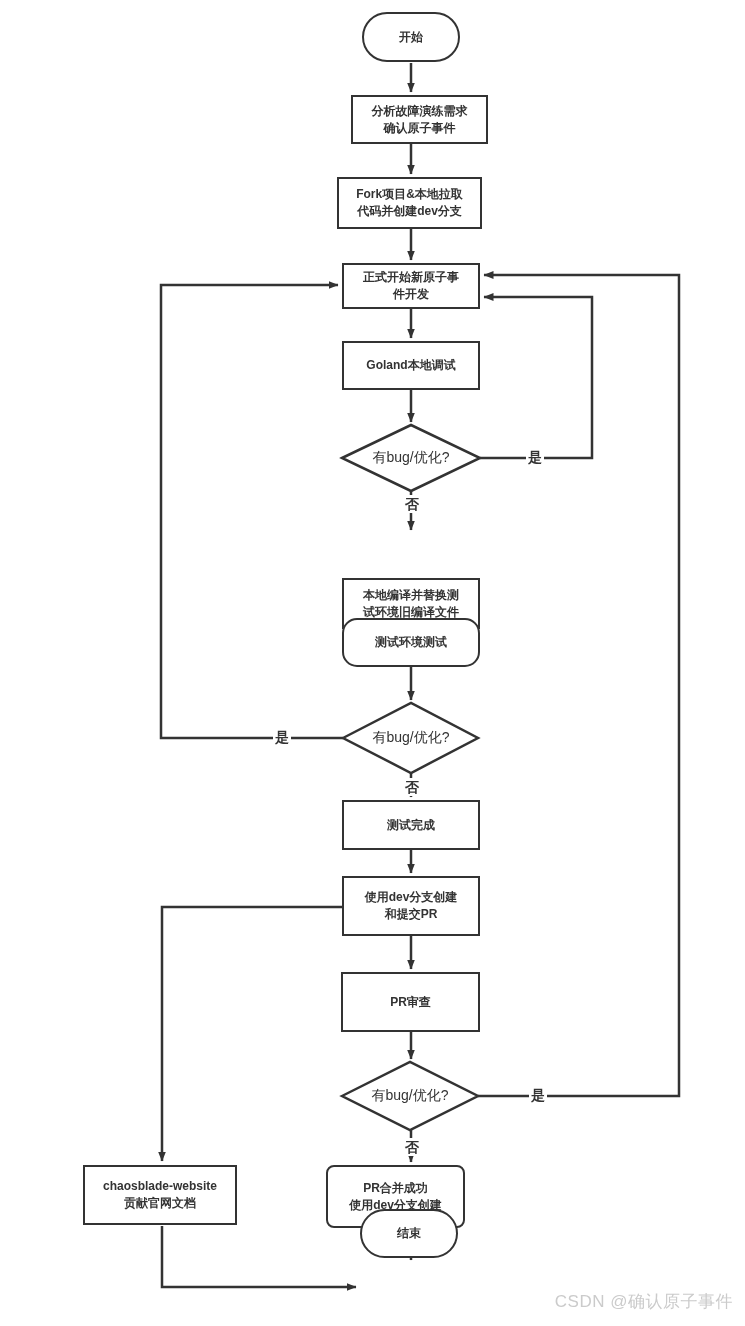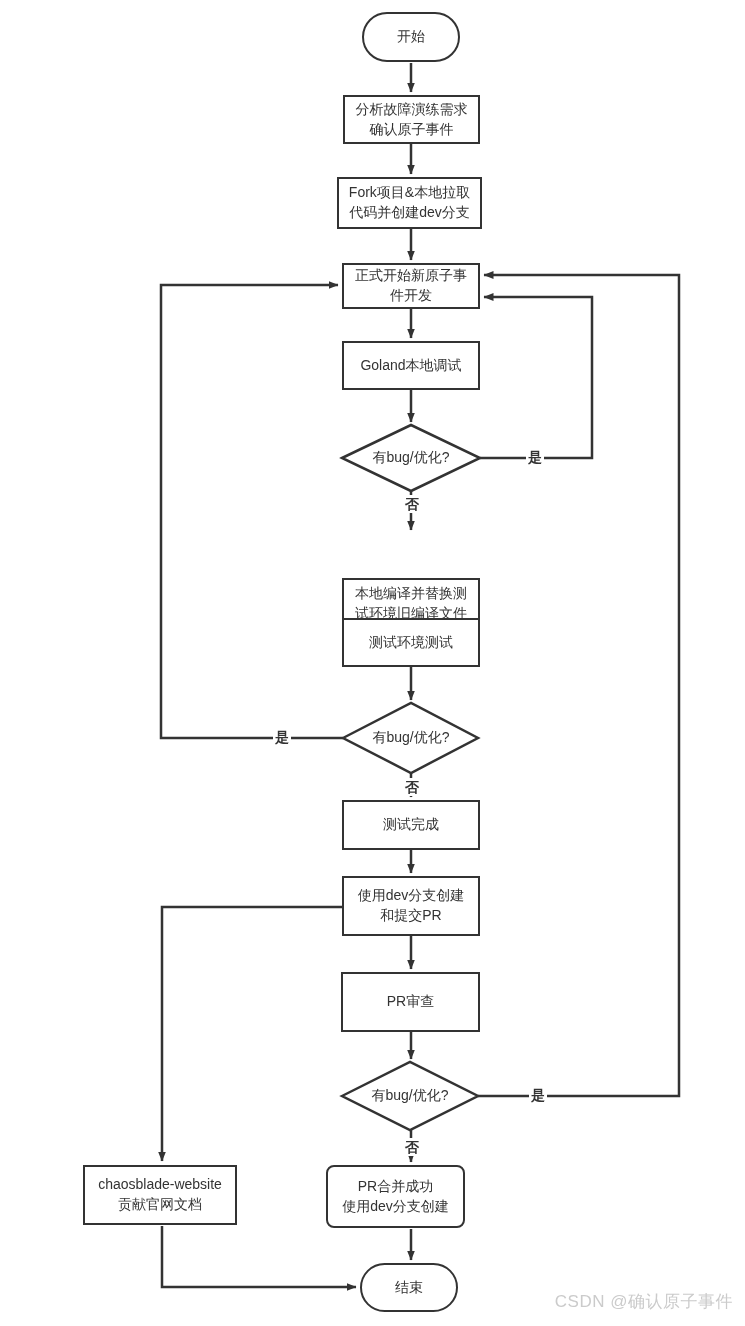--- a/index.html
+++ b/index.html
@@ -35,22 +35,22 @@
   .node {
     position: absolute;
     box-sizing: border-box;
     border: 2.5px solid #333333;
     background: #ffffff;
     display: flex;
     flex-direction: column;
     align-items: center;
     justify-content: center;
     text-align: center;
-    font-size: 14px;
-    font-weight: normal;
+    font-size: 12px;
+    font-weight: bold;
     color: #333333;
     line-height: 1.4;
   }
   .node.pill { border-radius: 25px; }
   .decision-label {
     position: absolute;
     display: flex;
     align-items: center;
     justify-content: center;
     text-align: center;
@@ -117,21 +117,21 @@
 
     <polygon class="decision" points="342,458 411,425 480,458 411,491"></polygon>
     <polygon class="decision" points="343,738 411,703 478,738 411,773"></polygon>
     <polygon class="decision" points="342,1096 410,1062 478,1096 410,1130"></polygon>
   </svg>
 
   <div class="node pill" style="left:362px; top:12px; width:98px; height:50px;">
     <span>开始</span>
   </div>
 
-  <div class="node" style="left:343px; top:95px; width:137px; height:49px;">
+  <div class="node" style="left:351px; top:95px; width:137px; height:49px;">
     <span>分析故障演练需求</span>
     <span>确认原子事件</span>
   </div>
 
   <div class="node" style="left:337px; top:177px; width:145px; height:52px;">
     <span>Fork项目&amp;本地拉取</span>
     <span>代码并创建dev分支</span>
   </div>
 
   <div class="node" style="left:342px; top:263px; width:138px; height:46px;">
@@ -141,21 +141,21 @@
 
   <div class="node" style="left:342px; top:341px; width:138px; height:49px;">
     <span>Goland本地调试</span>
   </div>
 
   <div class="node" style="left:342px; top:533px; width:138px; height:51px;margin-top:45px;">
     <span>本地编译并替换测</span>
     <span>试环境旧编译文件</span>
   </div>
 
-  <div class="node" style="left:342px; top:618px; width:138px; height:49px;">
+  <div class="node" style="left:342px; top:618px; width:138px; height:49px;border-radius:15px;">
     <span>测试环境测试</span>
   </div>
 
   <div class="node" style="left:342px; top:800px; width:138px; height:50px;">
     <span>测试完成</span>
   </div>
 
   <div class="node" style="left:342px; top:876px; width:138px; height:60px;align-items:center;">
     <span>使用dev分支创建</span>
     <span>和提交PR</span>
@@ -163,21 +163,21 @@
 
   <div class="node" style="left:341px; top:972px; width:139px; height:60px;">
     <span>PR审查</span>
   </div>
 
   <div class="node" style="left:326px; top:1165px; width:139px; height:63px;border-radius:8px;">
     <span>PR合并成功</span>
     <span>使用dev分支创建</span>
   </div>
 
-  <div class="node pill" style="left:360px; top:1263px; width:98px; height:49px;">
+  <div class="node pill" style="left:360px; top:1209px; width:98px; height:49px;">
     <span>结束</span>
   </div>
 
   <div class="node" style="left:83px; top:1165px; width:154px; height:60px;text-align:right;">
     <span>chaosblade-website</span>
     <span>贡献官网文档</span>
   </div>
 
   <div class="decision-label" style="left:347px; top:446px; width:128px; height:24px;">有bug/优化?</div>
   <div class="decision-label" style="left:347px; top:726px; width:128px; height:24px;">有bug/优化?</div>

